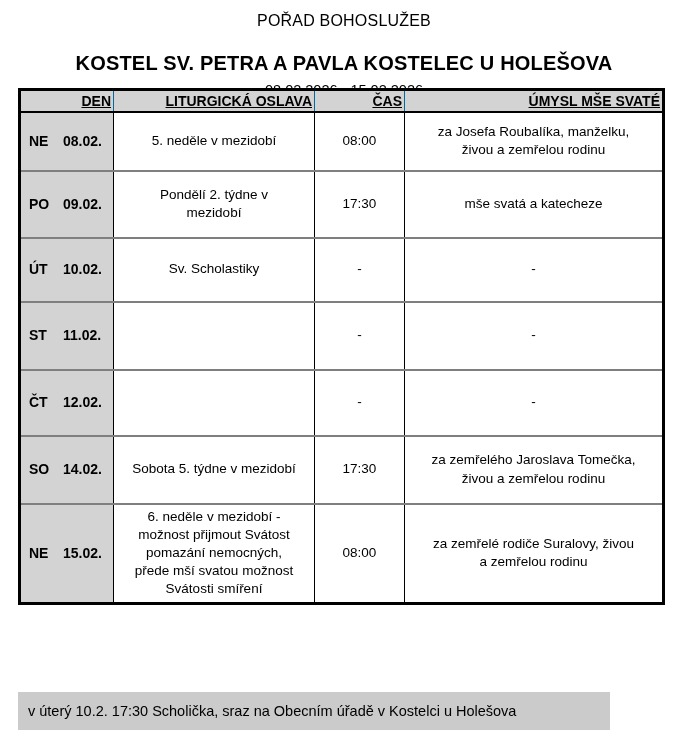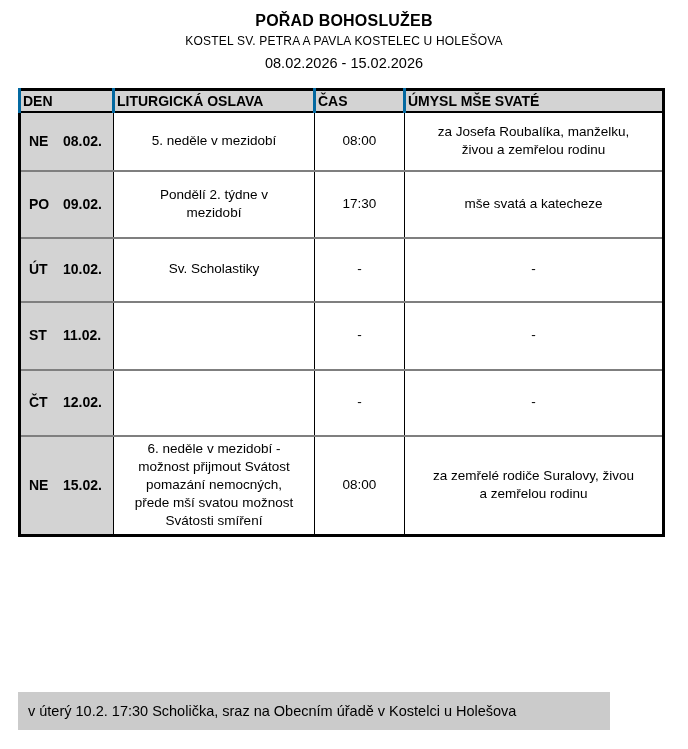--- a/index.html
+++ b/index.html
@@ -8,46 +8,47 @@
     width: 688px; height: 749px;
     background: #ffffff;
     font-family: "Liberation Sans", sans-serif;
     color: #000000;
     position: relative;
   }
   .page { position: relative; width: 688px; height: 749px; overflow: hidden; }
 
   
   .titleblock { text-align: center; padding-top: 11px; line-height: 1.25; }
-  .title    { font-size: 16px; font-weight: bold; letter-spacing: 0.2px; text-align: center; }
-  .subtitle { font-size: 12px; font-weight: normal; margin-top: 3px; letter-spacing: 0.2px; }
+  .title    { font-size: 16px; font-weight: normal; letter-spacing: 0.2px; text-align: center; }
+  .subtitle { font-size: 20px; font-weight: bold; margin-top: 20px; letter-spacing: 0.2px; }
   .daterange{ font-size: 14.5px; margin-top: 5px; }
 
   
   table.schedule {
     position: absolute; left: 18px; top: 88px;
     width: 644px;
     border-collapse: collapse;
     table-layout: fixed;
     border: 3px solid #000000;
   }
   col.c-den { width: 94px; }
   col.c-lit { width: 201px; }
   col.c-cas { width: 90px; }
   col.c-umy { width: 259px; }
 
   .schedule th {
     background: #d3d3d3;
     font-size: 14px; font-weight: bold;
     height: 22px;
     padding: 1px 2px;
-    border-left: 3px solid #0369a1;
+    border-left: 1px solid #0369a1;
     border-bottom: 2px solid #000;
-    text-align: left;
+    text-align: right;
     vertical-align: middle;
+    text-decoration: underline;
   }
   .schedule td {
     border-left: 1px solid #000;
     border-top: 2px solid #7f7f7f;
     font-size: 13.5px;
     text-align: center;
     vertical-align: middle;
     padding: 3px 8px;
     line-height: 1.35;
   }
@@ -148,20 +149,28 @@
   <tr>
     <td class="day-cell">
       <span class="day">ČT</span><span class="date">12.02.</span>
     </td>
     <td class="cel-cell"></td>
     <td class="time-cell">-</td>
     <td class="int-cell">-</td>
   </tr>
 
 
+  <tr>
+    <td class="day-cell">
+      <span class="day">SO</span><span class="date">14.02.</span>
+    </td>
+    <td class="cel-cell">Sobota 5. týdne v mezidobí</td>
+    <td class="time-cell">17:30</td>
+    <td class="int-cell">za zemřelého Jaroslava Tomečka, živou a zemřelou rodinu</td>
+  </tr>
 
   <tr>
     <td class="day-cell">
       <span class="day">NE</span><span class="date">15.02.</span>
     </td>
     <td class="cel-cell">6. neděle v mezidobí - možnost přijmout Svátost pomazání nemocných, přede mší svatou možnost Svátosti smíření</td>
     <td class="time-cell">08:00</td>
     <td class="int-cell">za zemřelé rodiče Suralovy, živou a zemřelou rodinu</td>
   </tr>
 </tbody>

